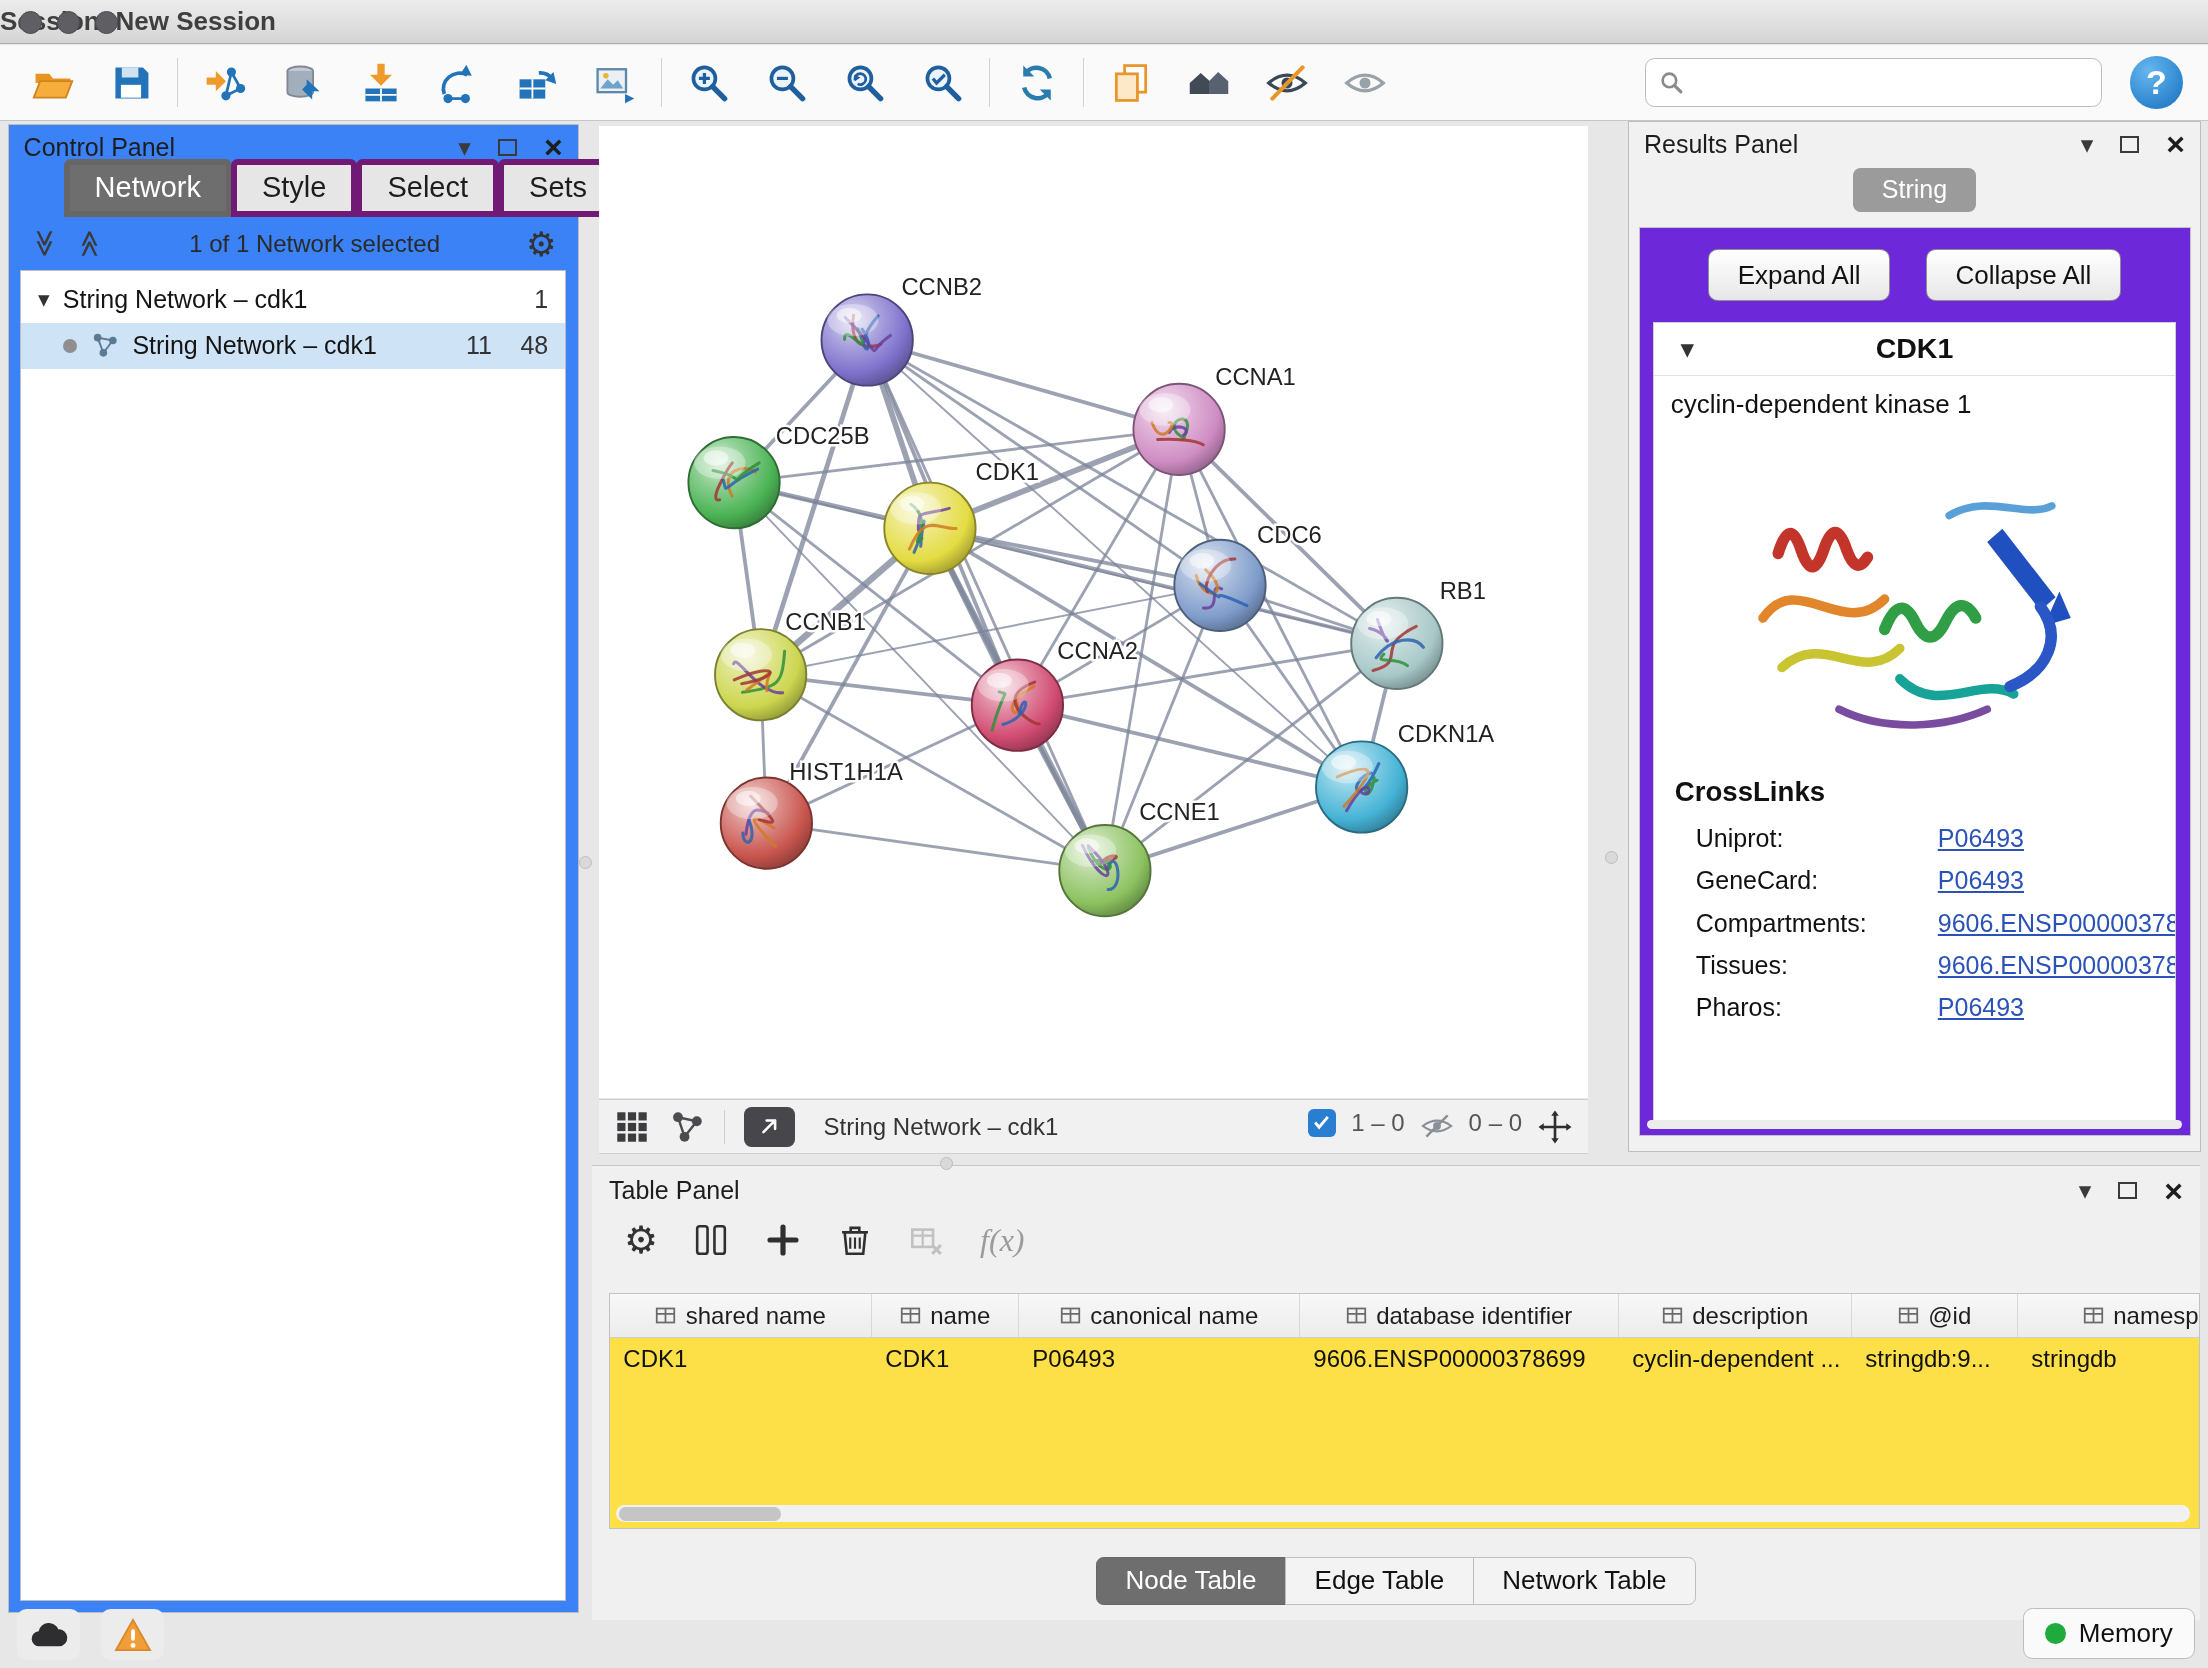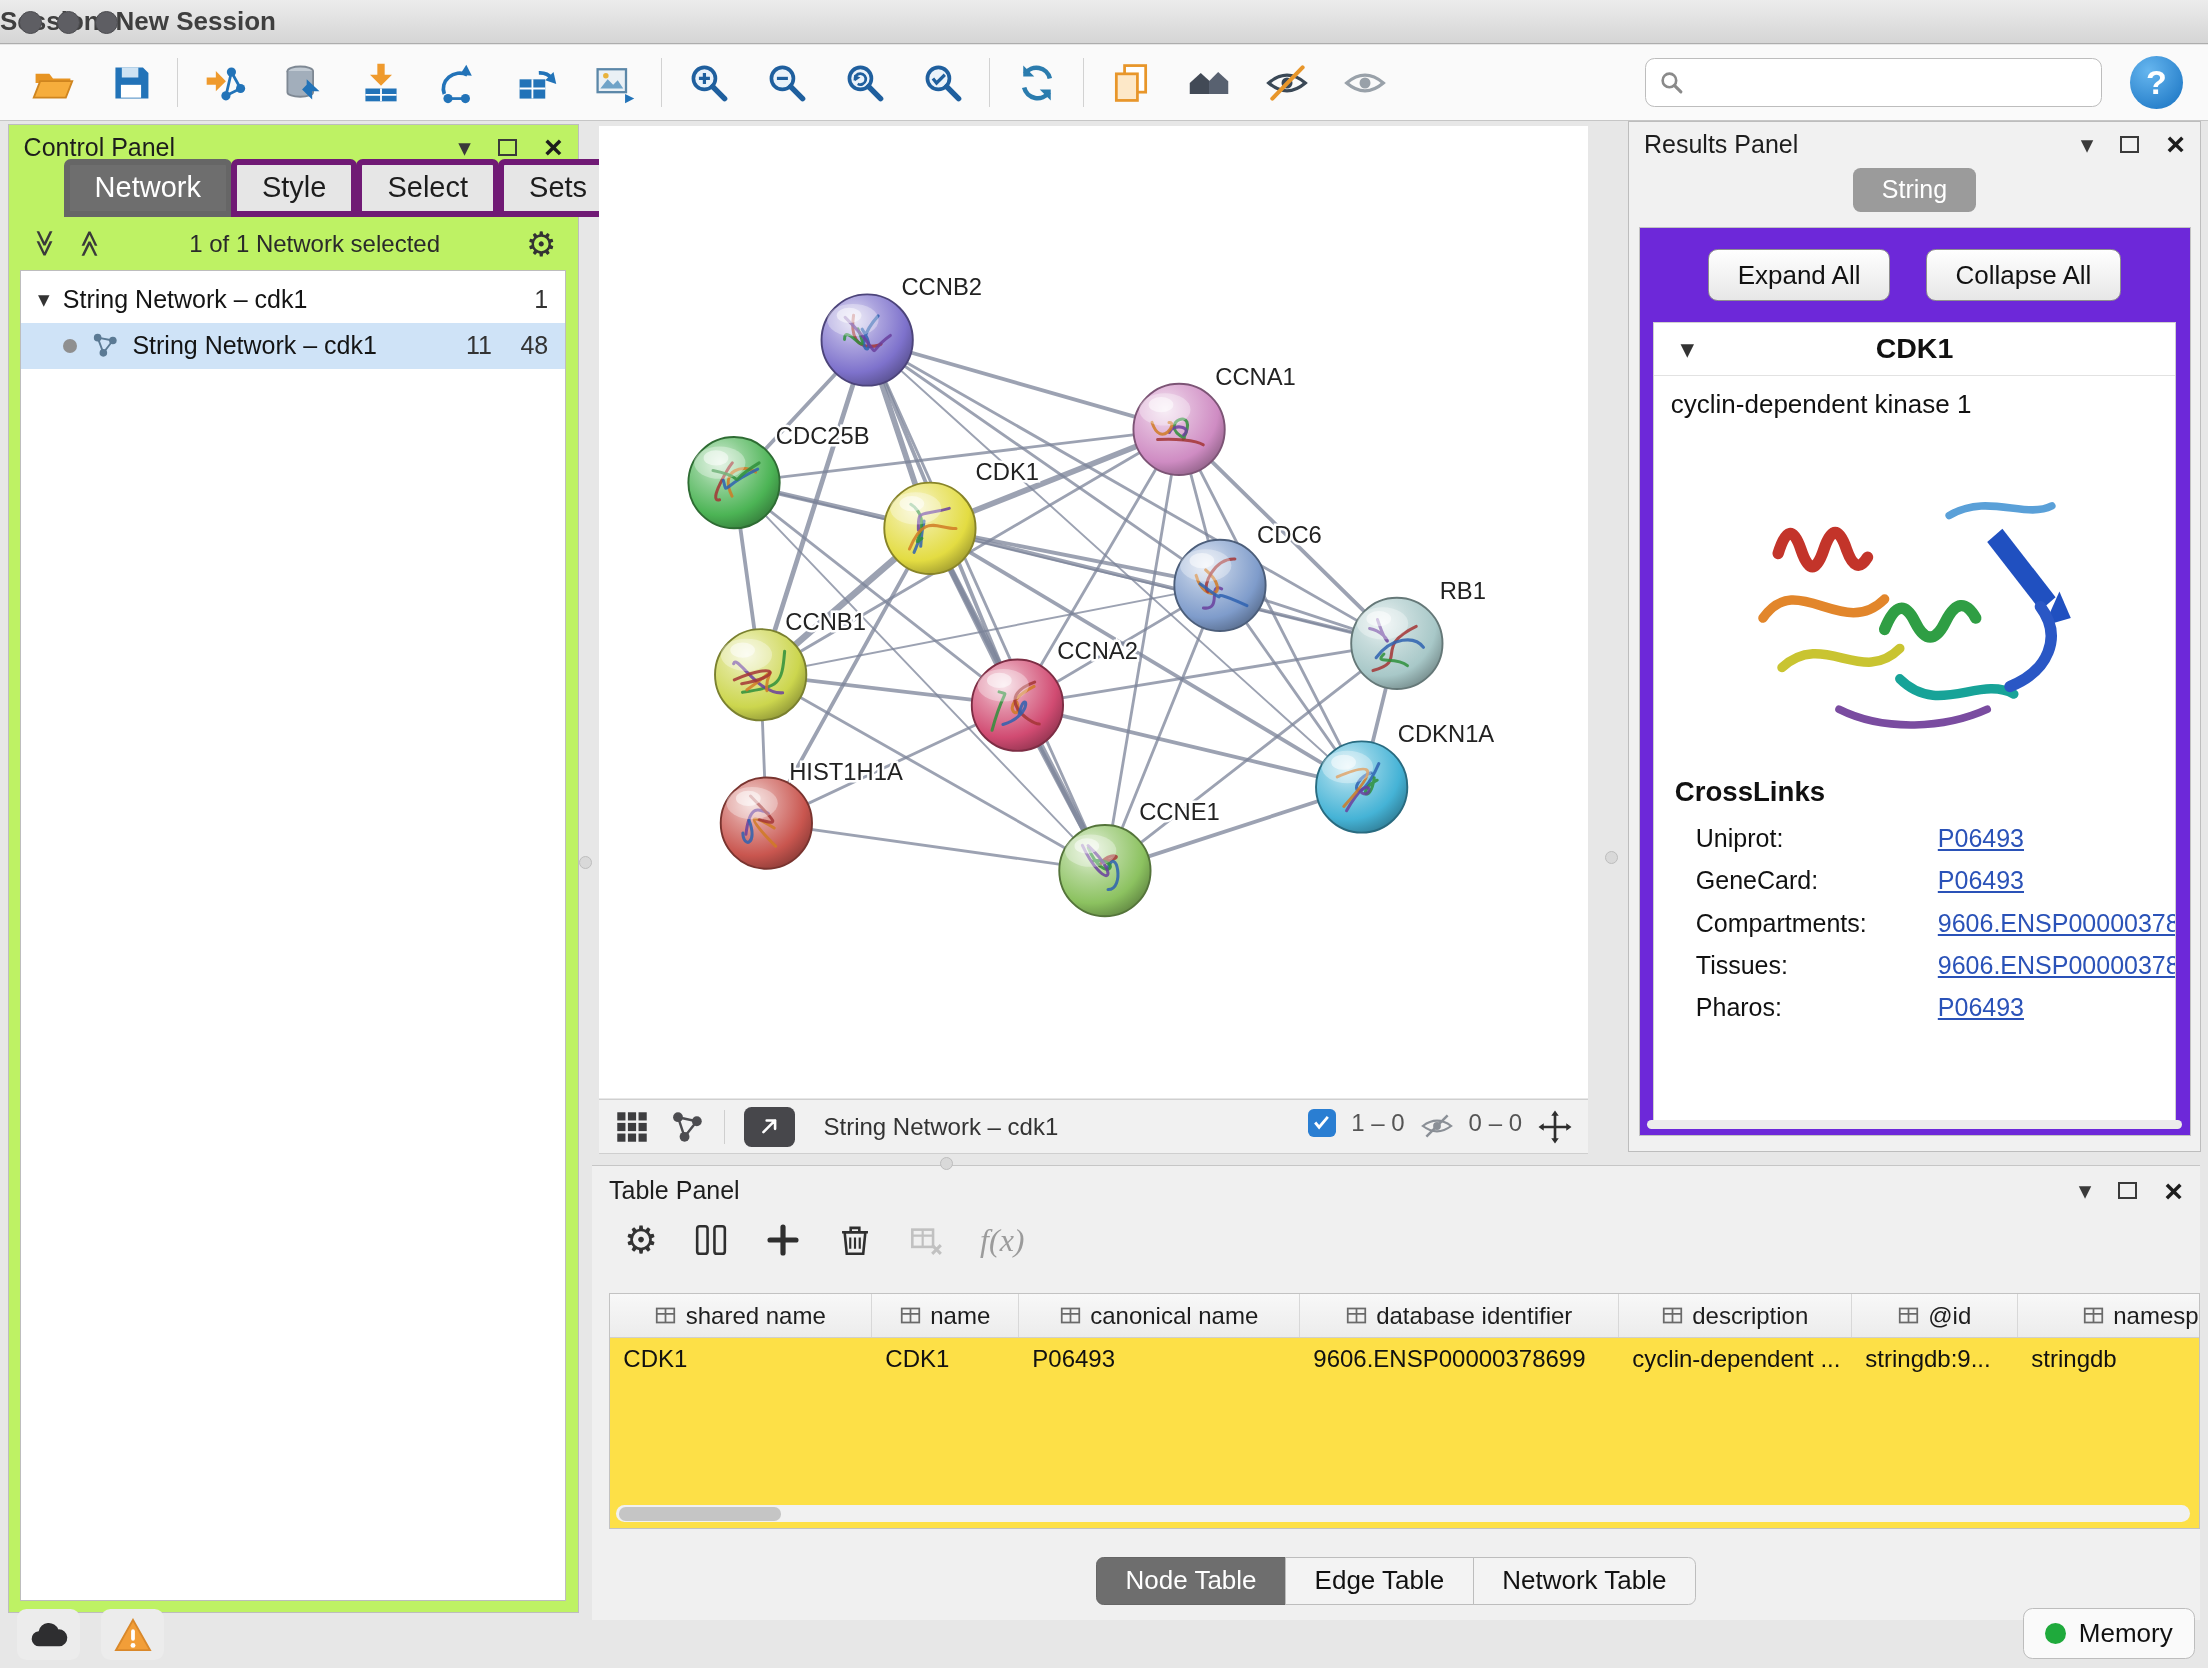--- a/index.html
+++ b/index.html
@@ -49,21 +49,21 @@
 
   
   .panel-btns { display:flex; align-items:center; gap:27px; }
   .icon-collapse { font-size:25px; color:#3a3a3a; line-height:1; }
   .icon-float { width:19px; height:17px; border:2.9px solid #3a3a3a; display:inline-block; }
   .icon-close { font-size:32px; font-weight:bold; color:#1d1d1d; line-height:1; }
 
   
   .control-panel {
     position:absolute; left:7.6px; top:124px; width:571px; height:1489px;
-    background:#bef264; border:1.9px solid #bdbdbd;
+    background:#3b82f6; border:1.9px solid #bdbdbd;
     display:flex; flex-direction:column;
   }
   .cp-header, .rp-header, .tp-header { height:44px; display:flex; align-items:center; padding:0 15px; font-size:25px; color:#1d1d1d; }
   .cp-header .panel-btns, .rp-header .panel-btns, .tp-header .panel-btns { margin-left:auto; }
   .cp-tabs { display:flex; align-items:flex-end; height:48px; padding-left:55px; }
   .tab {
     padding:6.7px 25px; font-size:29px; color:#1d1d1d;
     background:#e6e6e6; border:6px solid #701a75; border-radius:6.7px 6.7px 0 0;
   }
   .tab + .tab { margin-left:-1px; }

